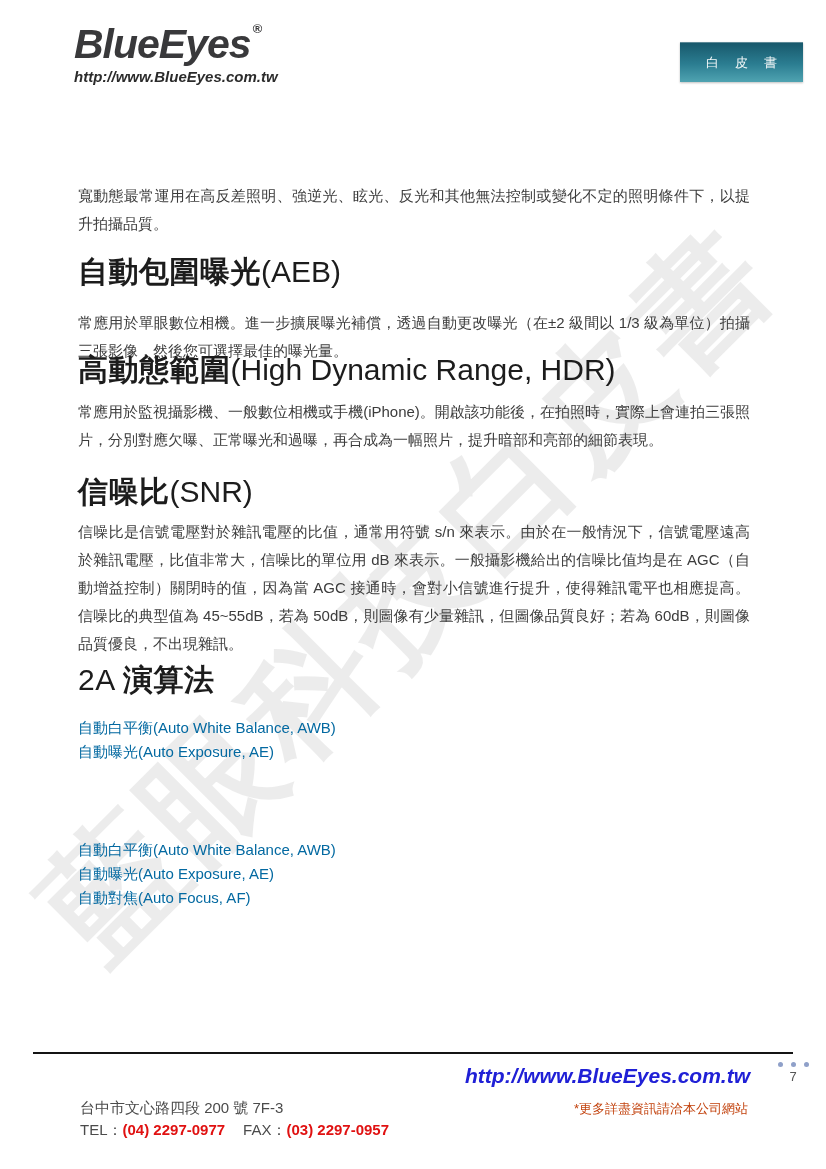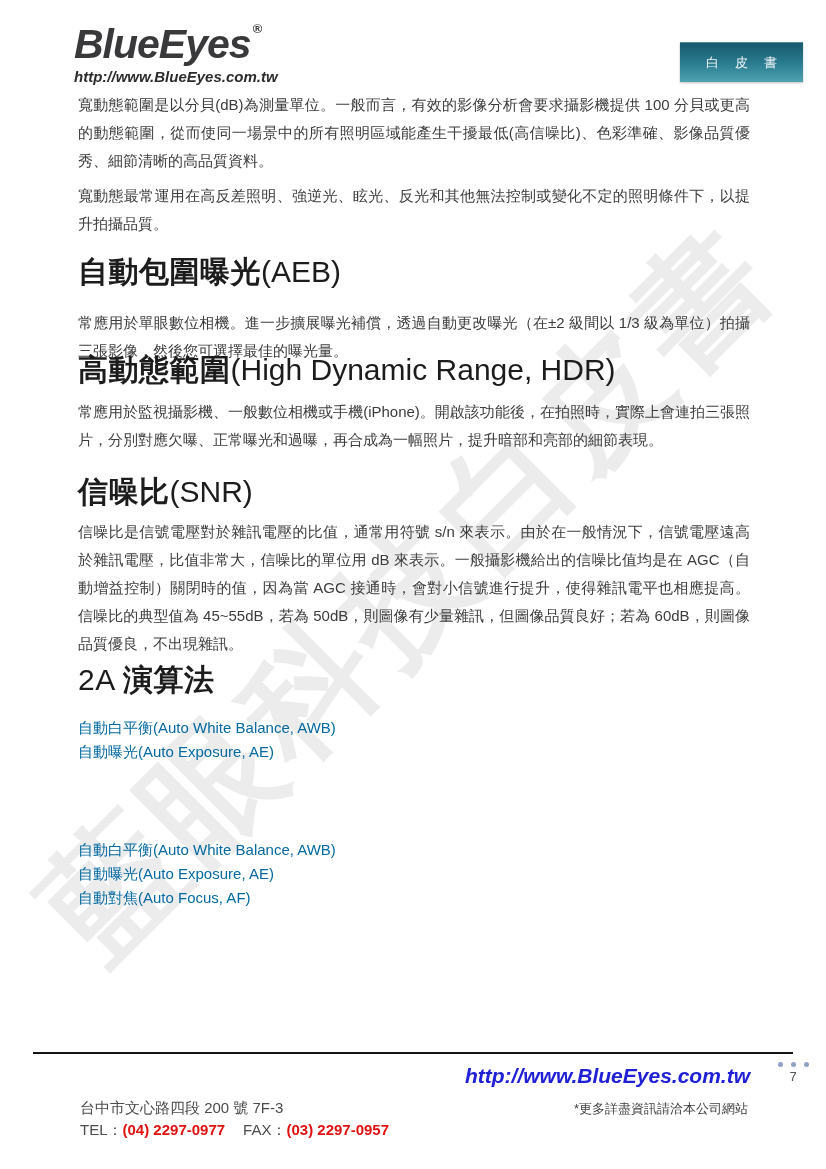--- a/index.html
+++ b/index.html
@@ -54,42 +54,41 @@
   .footer-rule{position:absolute;left:33px;top:1052px;width:760px;height:2px;background:#141414;z-index:1;}
   .f-company{position:absolute;left:79px;top:1062px;font-size:26px;font-weight:700;color:#121212;z-index:1;}
   .f-address{position:absolute;left:80px;top:1099px;font-size:15px;color:#4b4b4b;z-index:1;text-align:right;}
   .f-telfax{position:absolute;left:80px;top:1121px;font-size:15px;color:#4b4b4b;z-index:1;}
   .f-telfax .num{color:#e01111;font-weight:700;}
   .f-telfax .gap{display:inline-block;width:18px;}
   .f-url{
     position:absolute;right:76px;top:1064px;font-size:21px;font-weight:700;font-style:italic;
     color:#2020d6;text-decoration:none;z-index:1;
   }
-  .f-note{position:absolute;right:78px;top:1100px;font-size:13px;color:#404040;z-index:1;}
+  .f-note{position:absolute;right:78px;top:1100px;font-size:13px;color:#c2410c;z-index:1;}
   .pager{position:absolute;left:771px;top:1062px;width:44px;text-align:center;z-index:1;}
   .pager .dots{display:flex;justify-content:center;gap:8px;margin-bottom:3px;}
   .pager .dot{width:5px;height:5px;border-radius:50%;background:#8fa0c9;}
   .pager .pnum{font-size:13px;color:#565656;line-height:1;}
 </style>
 </head>
 <body>
 
 <div class="page">
 
   <div class="watermark">藍眼科技白皮書</div>
 
   <div class="logo-block">
     <div class="logo-text"><span>BlueEyes</span><span class="logo-reg">®</span></div>
     <div class="logo-url">http://www.BlueEyes.com.tw</div>
   </div>
   <div class="badge">
     <span>白皮書</span>
   </div>
 
-  <p class="blk para" style="top:91px">寬動態範圍是以分貝(dB)為測量單位。一般而言，有效的影像分析會要求攝影機提供 100 分貝或更高的動態範圍，從而使同一場景中的所有照明區域能產生干擾最低(高信噪比)、色彩準確、影像品質優秀、細節清晰的高品質資料。</p>
   <p class="blk para" style="top:182px">寬動態最常運用在高反差照明、強逆光、眩光、反光和其他無法控制或變化不定的照明條件下，以提升拍攝品質。</p>
 
   <h2 class="blk sec-h" style="top:254px"><span>自動包圍曝光</span><span class="hn">(AEB)</span></h2>
   <p class="blk para" style="top:309px">常應用於單眼數位相機。進一步擴展曝光補償，透過自動更改曝光（在±2 級間以 1/3 級為單位）拍攝三張影像，然後您可選擇最佳的曝光量。</p>
 
   <h2 class="blk sec-h" style="top:352px"><span>高動態範圍</span><span class="hn">(High Dynamic Range, HDR)</span></h2>
   <p class="blk para" style="top:398px">常應用於監視攝影機、一般數位相機或手機(iPhone)。開啟該功能後，在拍照時，實際上會連拍三張照片，分別對應欠曝、正常曝光和過曝，再合成為一幅照片，提升暗部和亮部的細節表現。</p>
 
   <h2 class="blk sec-h" style="top:474px"><span>信噪比</span><span class="hn">(SNR)</span></h2>
   <p class="blk para" style="top:518px">信噪比是信號電壓對於雜訊電壓的比值，通常用符號 s/n 來表示。由於在一般情況下，信號電壓遠高於雜訊電壓，比值非常大，信噪比的單位用 dB 來表示。一般攝影機給出的信噪比值均是在 AGC（自動增益控制）關閉時的值，因為當 AGC 接通時，會對小信號進行提升，使得雜訊電平也相應提高。 信噪比的典型值為 45~55dB，若為 50dB，則圖像有少量雜訊，但圖像品質良好；若為 60dB，則圖像品質優良，不出現雜訊。</p>

